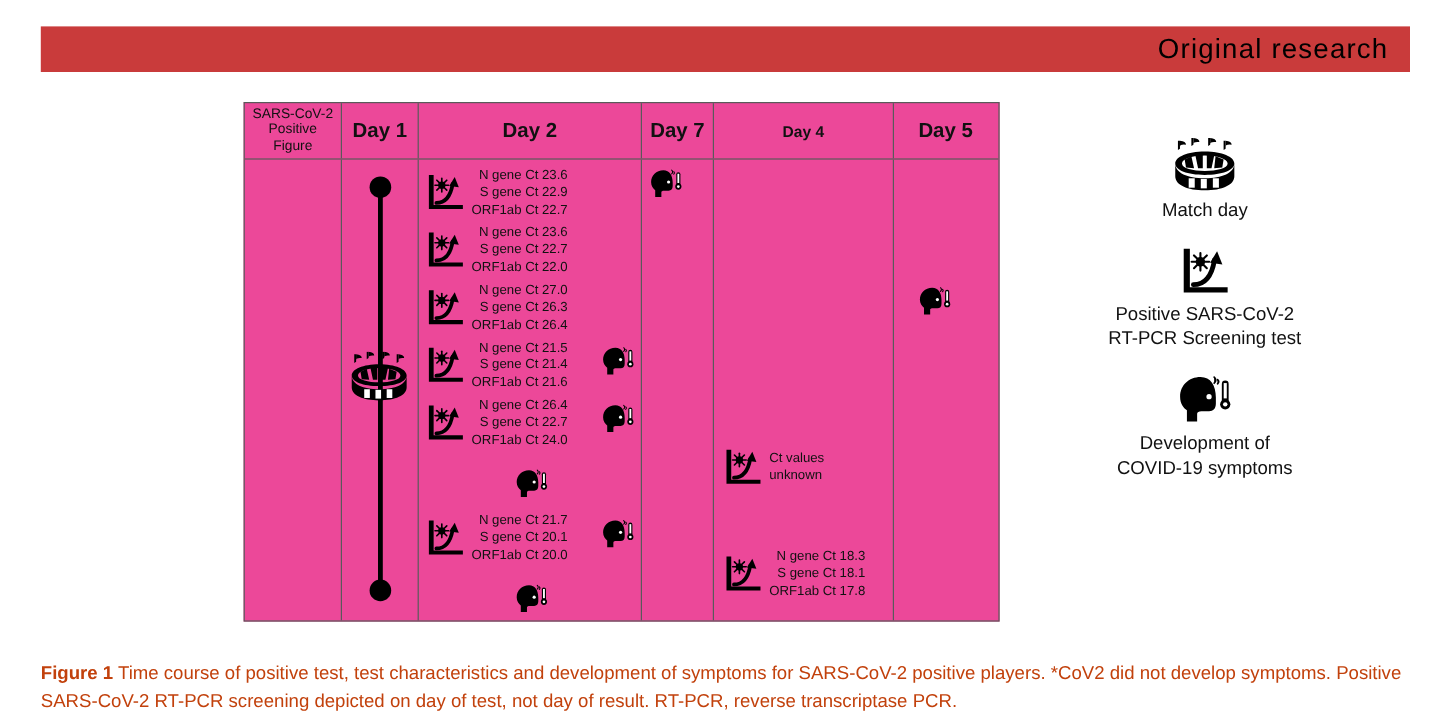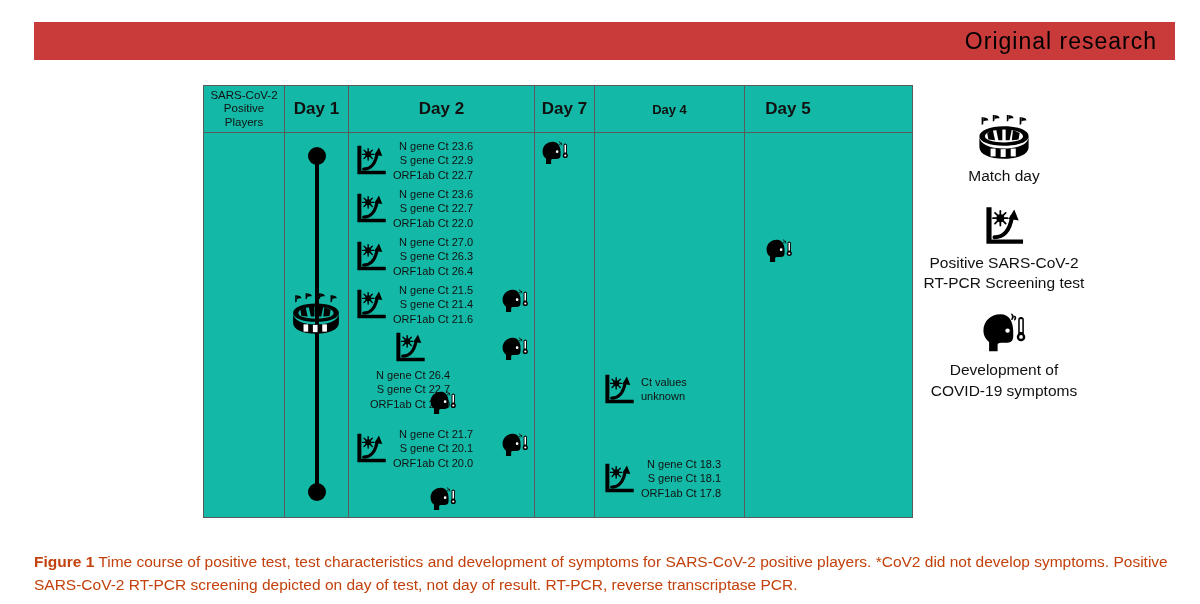--- a/index.html
+++ b/index.html
@@ -23,24 +23,24 @@
     font-family:"Liberation Sans",sans-serif;white-space:nowrap;
   }
 
   
   .figure{
     position:absolute;left:0;top:60px;width:1200px;height:470px;
   }
 
   
   .tbl{
-    position:absolute;left:203px;top:25px;width:710px;height:433px;
+    position:absolute;left:203px;top:25px;width:630px;height:433px;
     border:1.5px solid #5a5a5a;
     box-sizing:border-box;
-    background:#14b8a6;
+    background:#ec4899;
   }
   .tbl-head{
     position:relative;height:47px;
     border-bottom:1.5px solid #5a5a5a;
     box-sizing:border-box;
   }
   .hcell{
     position:absolute;top:0;bottom:0;
     display:flex;align-items:center;justify-content:center;
     box-sizing:border-box;
@@ -121,21 +121,21 @@
 
 <div class="figure">
 
   <div class="tbl">
 
     <div class="tbl-head">
       <div class="hcell c0">
         <div>
           <div>SARS-CoV-2</div>
           <div>Positive</div>
-          <div>Players</div>
+          <div>Figure</div>
         </div>
       </div>
       <div class="hcell c1">Day 1</div>
       <div class="hcell c2">Day 2</div>
       <div class="hcell c3">Day 7</div>
       <div class="hcell c4">Day 4</div>
       <div class="hcell c5">Day 5</div>
     </div>
 
     <div class="tbl-body">
@@ -301,21 +301,21 @@
        <rect x="57.2" y="13" width="3.6" height="18" fill="#fff"></rect>
        <circle cx="59" cy="38" r="6"></circle>
                 <circle cx="59" cy="38" r="2.6" fill="#fff"></circle>
        <g stroke="#000" stroke-width="2" stroke-linecap="round" fill="none">
          <path d="M50 9 q2.6 2.4 0 4.8"></path>
                   <path d="M46 6 q3.8 3.6 0 7.2"></path>
        </g>
      </g>
             </svg>
           </div>
-          <div class="pcrblock" style="left: 22px; top: 198px; flex-direction: column;">
+          <div class="pcrblock" style="left: 6px; top: 198px;">
             <span>
               <svg viewBox="0 0 60 56" width="34" height="32" aria-hidden="true">
      <g fill="#000" stroke="#000">
        <path d="M6 3 L13 3 L13 47 L56 47 L56 53 L6 53 Z" stroke="none"></path>
        <path d="M17 44 C30 44 38 34 41 16" fill="none" stroke-width="5.5" stroke-linecap="round"></path>
        <path d="M36 19 L44 6 L50 21 Z" stroke="none"></path>
        <g transform="translate(25,18)">
          <circle cx="0" cy="0" r="5.4" stroke="none"></circle>
          <g stroke-width="2.4" stroke-linecap="round">
            <line x1="0" y1="-10" x2="0" y2="-5"></line>

